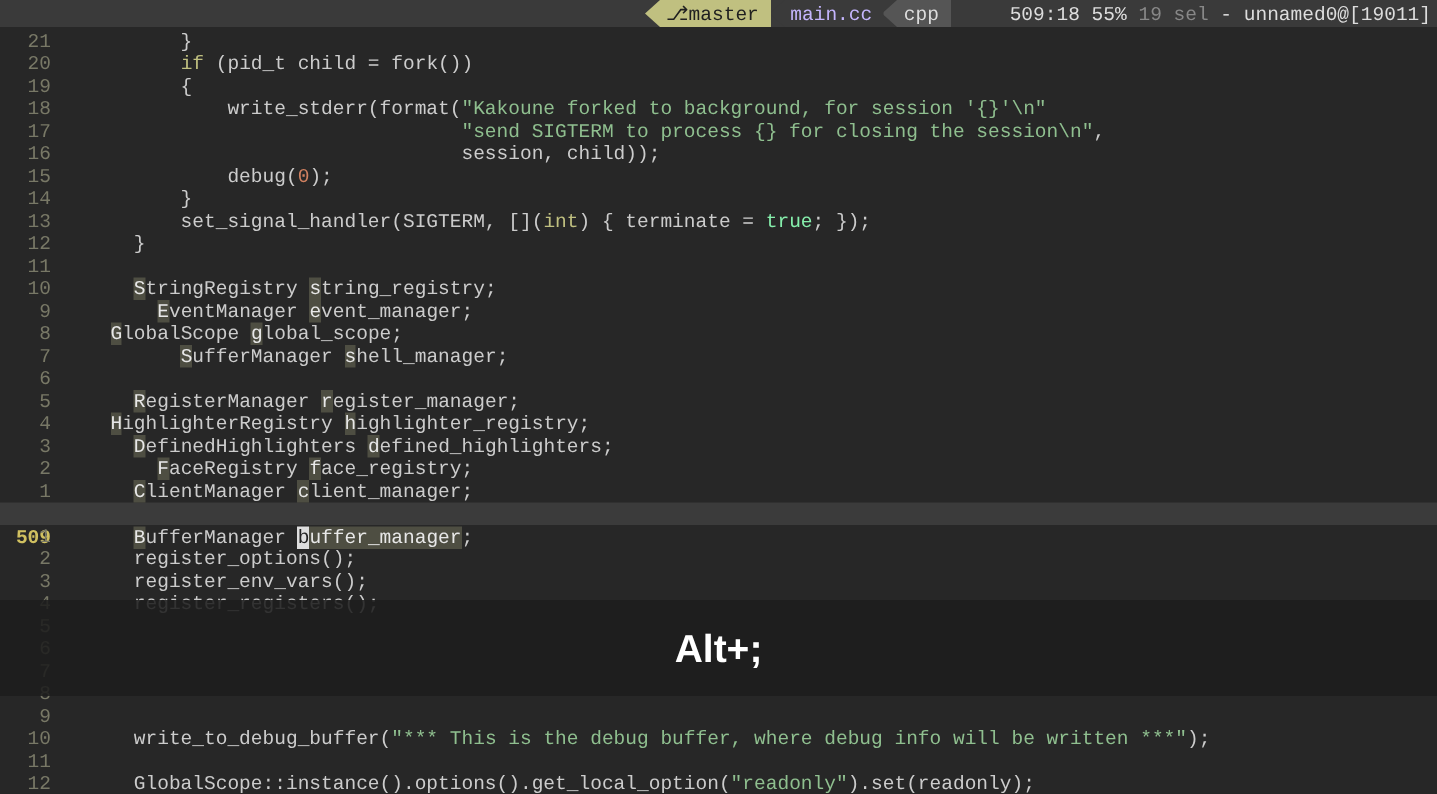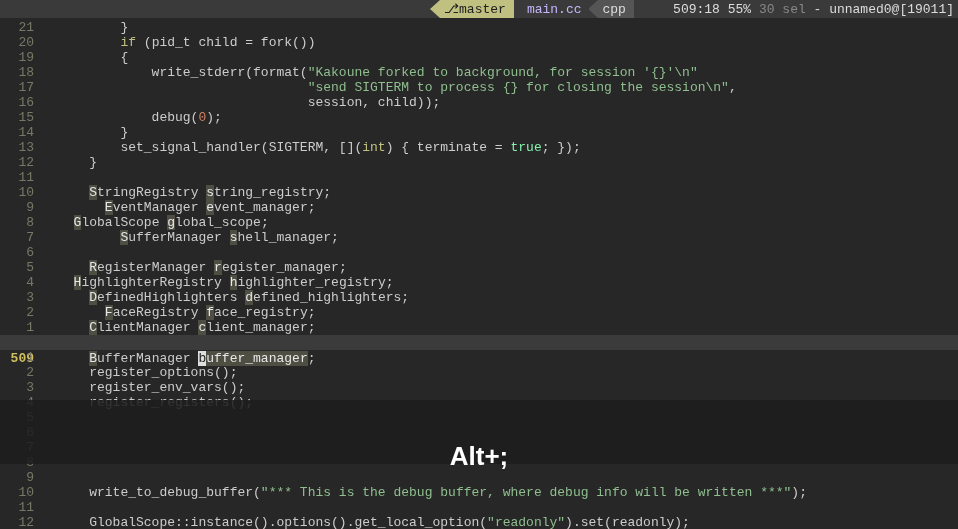--- a/index.html
+++ b/index.html
@@ -73,21 +73,21 @@
   .cursor-sel { background: #dedede; color: #222222; }
   .cur-row { background: #3b3b3b; }
   .cur-row .code, .cur-row .gutter { background: transparent; margin-top: 16px; }
   .overlay {
     position: absolute;
     left: 0; right: 0;
     top: 400px;
     height: 64px;
     background: rgba(30,30,30,0.88);
     display: flex;
-    align-items: flex-end;
+    align-items: center;
     justify-content: center;
     color: #ffffff;
     font-family: "Segoe UI", "Helvetica Neue", Arial, sans-serif;
     font-size: 26px;
     font-weight: 700;
   }
 </style>
 </head>
 <body>
 
@@ -99,21 +99,21 @@
   </div>
   <div class="pl-arrow-left seg-file-arrow"></div>
   <div class="pl-seg seg-file">
     <span>main.cc</span>
   </div>
   <div class="pl-arrow-left seg-lang-arrow"></div>
   <div class="pl-seg seg-lang">
     <span>cpp</span>
   </div>
   <div class="status-tail">
-    <span>509:18</span><span> </span><span>55%</span><span> </span><span class="dim">30 sel</span><span> - unnamed0@[19011]</span>
+    <span>509:18</span><span> </span><span>55%</span><span> </span><span class="dim">19 sel</span><span> - unnamed0@[19011]</span>
   </div>
 </div>
 
 <div class="editor" id="editor">
     <div class="line"><div class="gutter">21</div><div class="code"><span>        }</span></div></div>
     <div class="line"><div class="gutter">20</div><div class="code"><span>        </span><span class="kw">if</span><span> (pid_t child = fork())</span></div></div>
     <div class="line"><div class="gutter">19</div><div class="code"><span>        {</span></div></div>
     <div class="line"><div class="gutter">18</div><div class="code"><span>            write_stderr(format(</span><span class="str">"Kakoune forked to background, for session '{}'\n"</span></div></div>
     <div class="line"><div class="gutter">17</div><div class="code"><span>                                </span><span class="str">"send SIGTERM to process {} for closing the session\n"</span><span>,</span></div></div>
     <div class="line"><div class="gutter">16</div><div class="code"><span>                                session, child));</span></div></div>

